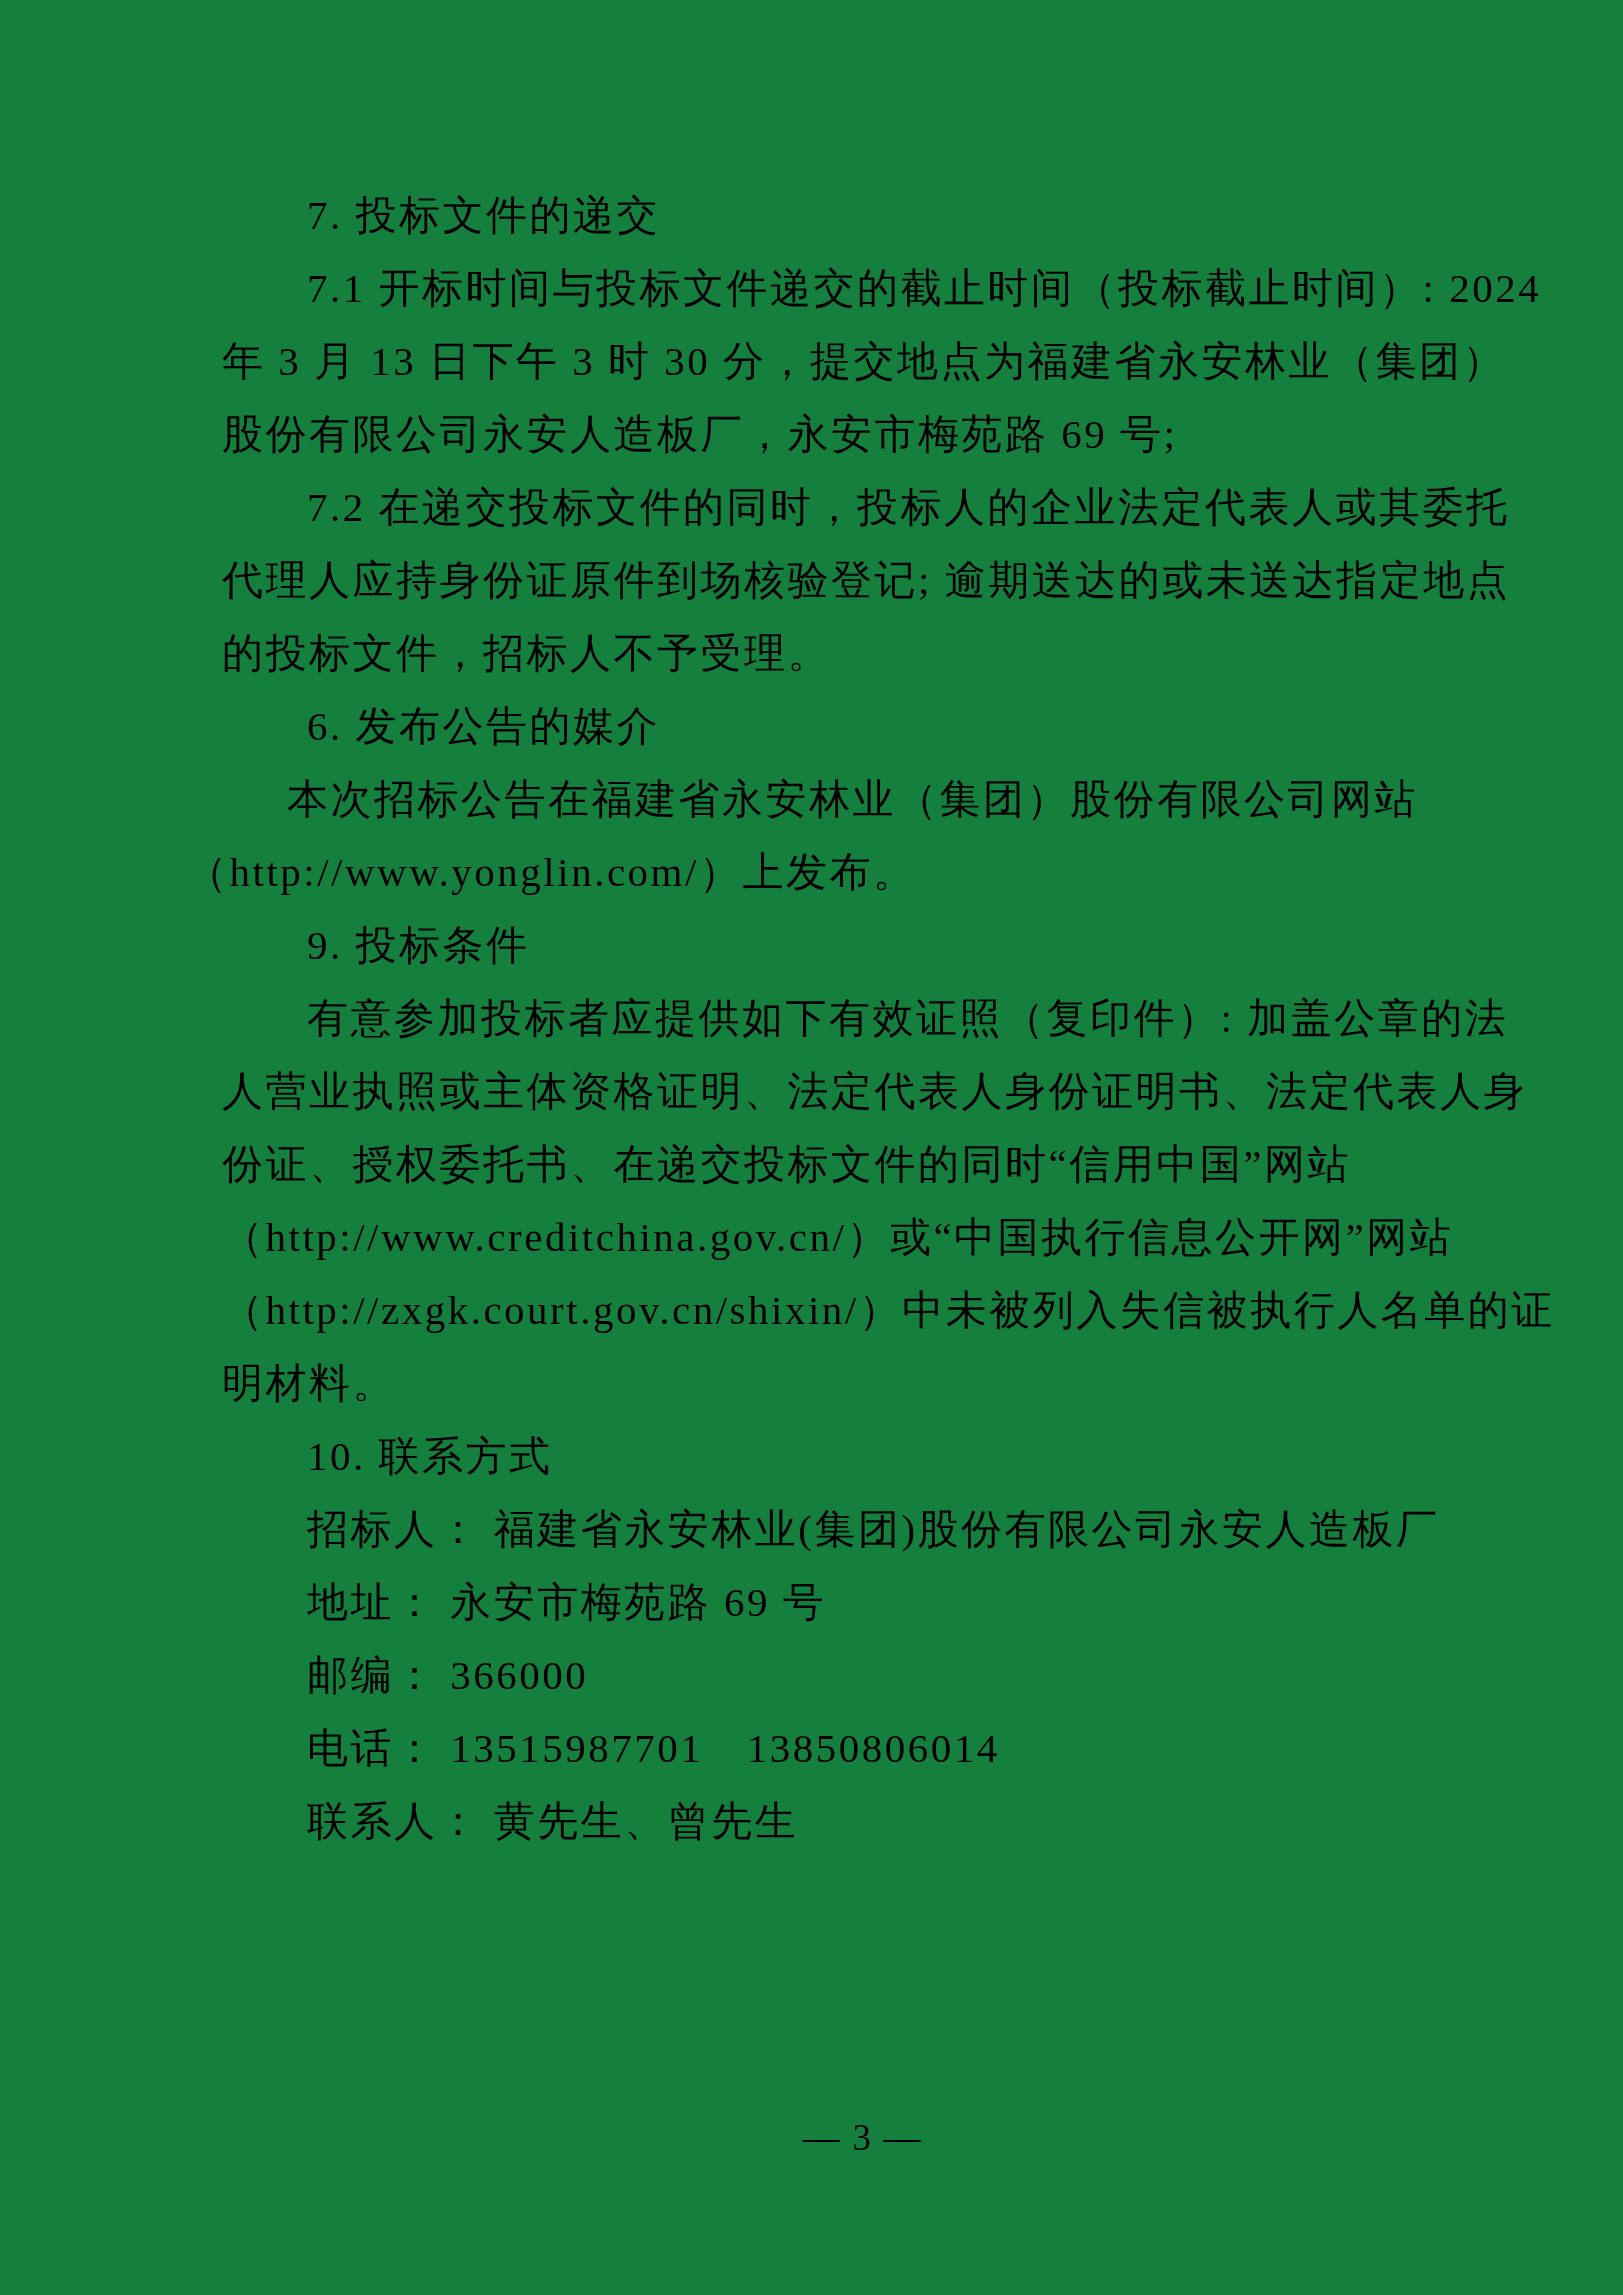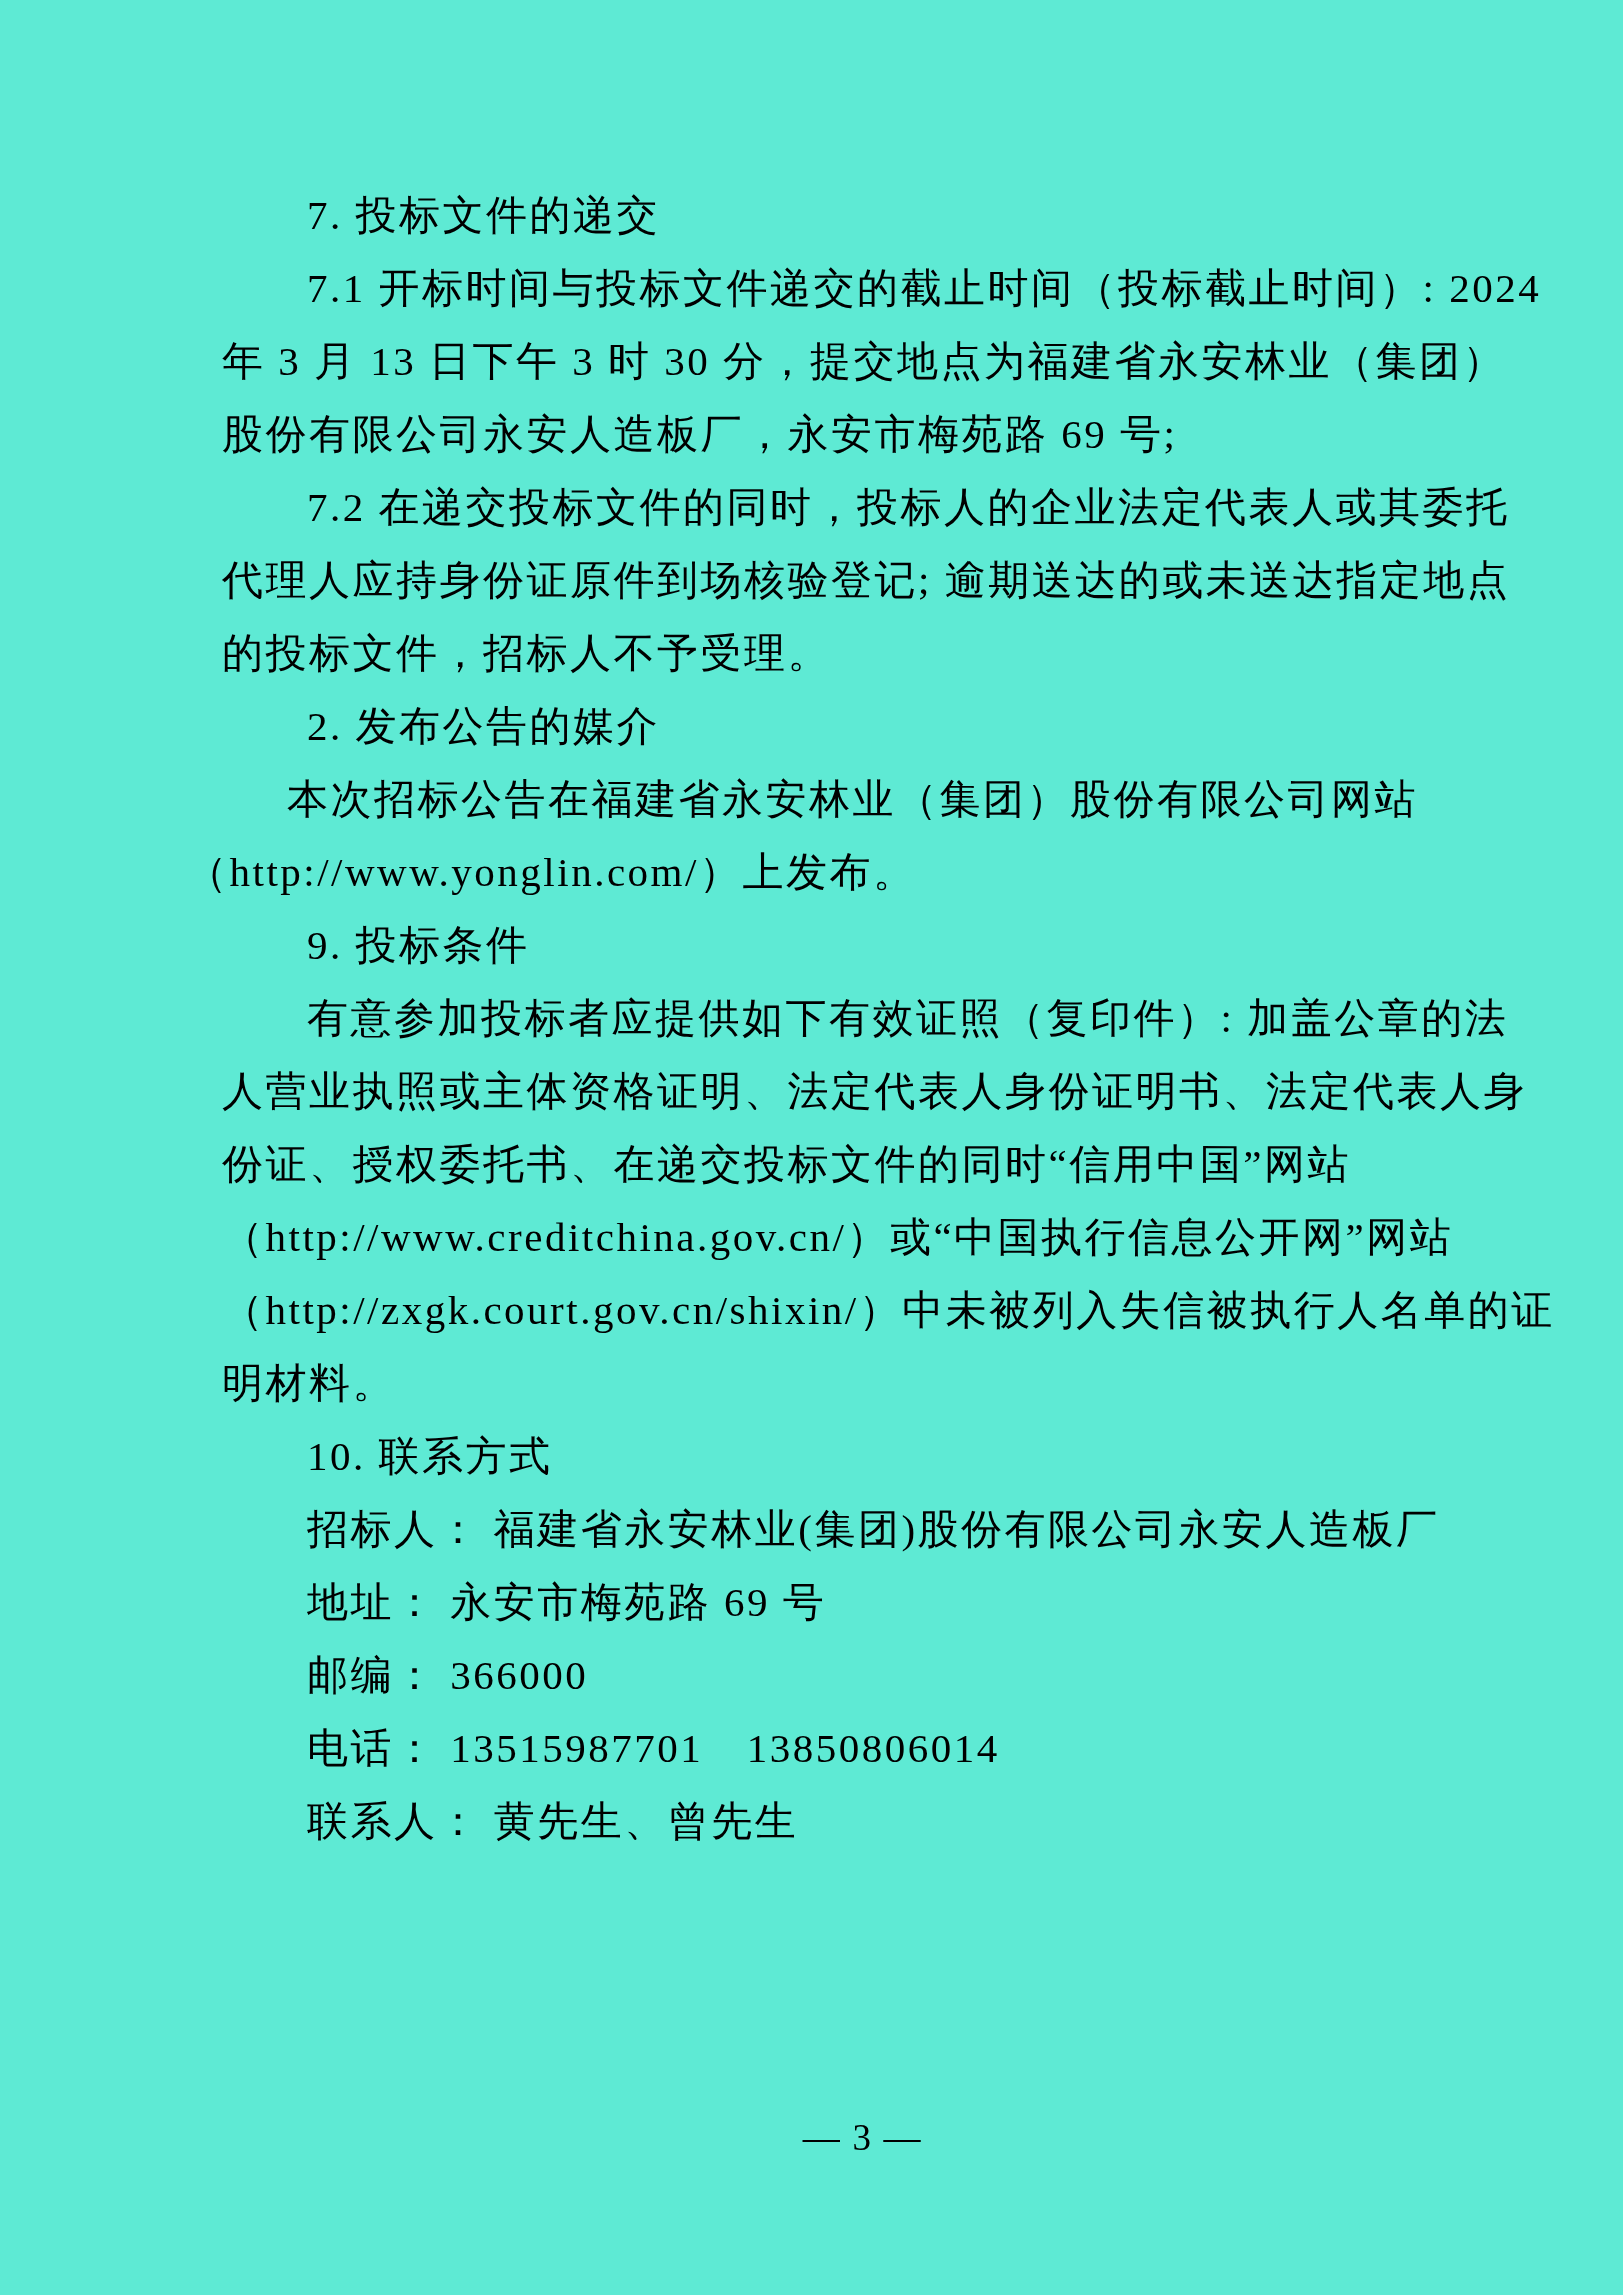--- a/index.html
+++ b/index.html
@@ -4,21 +4,21 @@
 <style>
   html, body {
     margin: 0;
     padding: 0;
     background: #ffffff;
   }
   .page {
     position: relative;
     width: 1623px;
     height: 2295px;
-    background: #5eead4;
+    background: #15803d;
     overflow: hidden;
     font-family: "Liberation Serif", "DejaVu Serif", serif;
     color: #000000;
   }
   .content {
     position: absolute;
     left: 222px;
     top: 179px;
     width: 1319px;
   }
@@ -51,21 +51,21 @@
 
 <div class="page">
   <div class="content">
     <div class="line indent">7. 投标文件的递交</div>
     <div class="line indent">7.1 开标时间与投标文件递交的截止时间（投标截止时间）: 2024</div>
     <div class="line">年 3 月 13 日下午 3 时 30 分，提交地点为福建省永安林业（集团）</div>
     <div class="line">股份有限公司永安人造板厂，永安市梅苑路 69 号;</div>
     <div class="line indent">7.2 在递交投标文件的同时，投标人的企业法定代表人或其委托</div>
     <div class="line">代理人应持身份证原件到场核验登记; 逾期送达的或未送达指定地点</div>
     <div class="line">的投标文件，招标人不予受理。</div>
-    <div class="line indent">2. 发布公告的媒介</div>
+    <div class="line indent">6. 发布公告的媒介</div>
     <div class="line indent-sm">本次招标公告在福建省永安林业（集团）股份有限公司网站</div>
     <div class="line hang">（http://www.yonglin.com/）上发布。</div>
     <div class="line indent">9. 投标条件</div>
     <div class="line indent">有意参加投标者应提供如下有效证照（复印件）: 加盖公章的法</div>
     <div class="line">人营业执照或主体资格证明、法定代表人身份证明书、法定代表人身</div>
     <div class="line">份证、授权委托书、在递交投标文件的同时“信用中国”网站</div>
     <div class="line">（http://www.creditchina.gov.cn/）或“中国执行信息公开网”网站</div>
     <div class="line">（http://zxgk.court.gov.cn/shixin/）中未被列入失信被执行人名单的证</div>
     <div class="line">明材料。</div>
     <div class="line indent">10. 联系方式</div>

